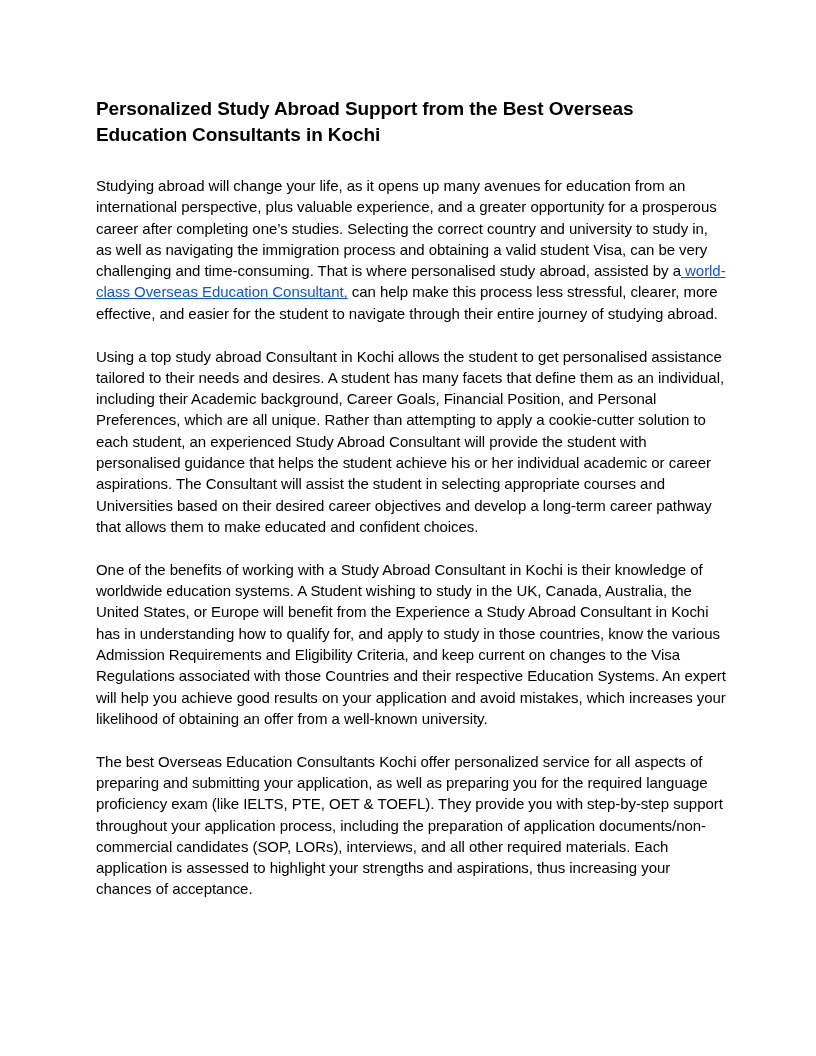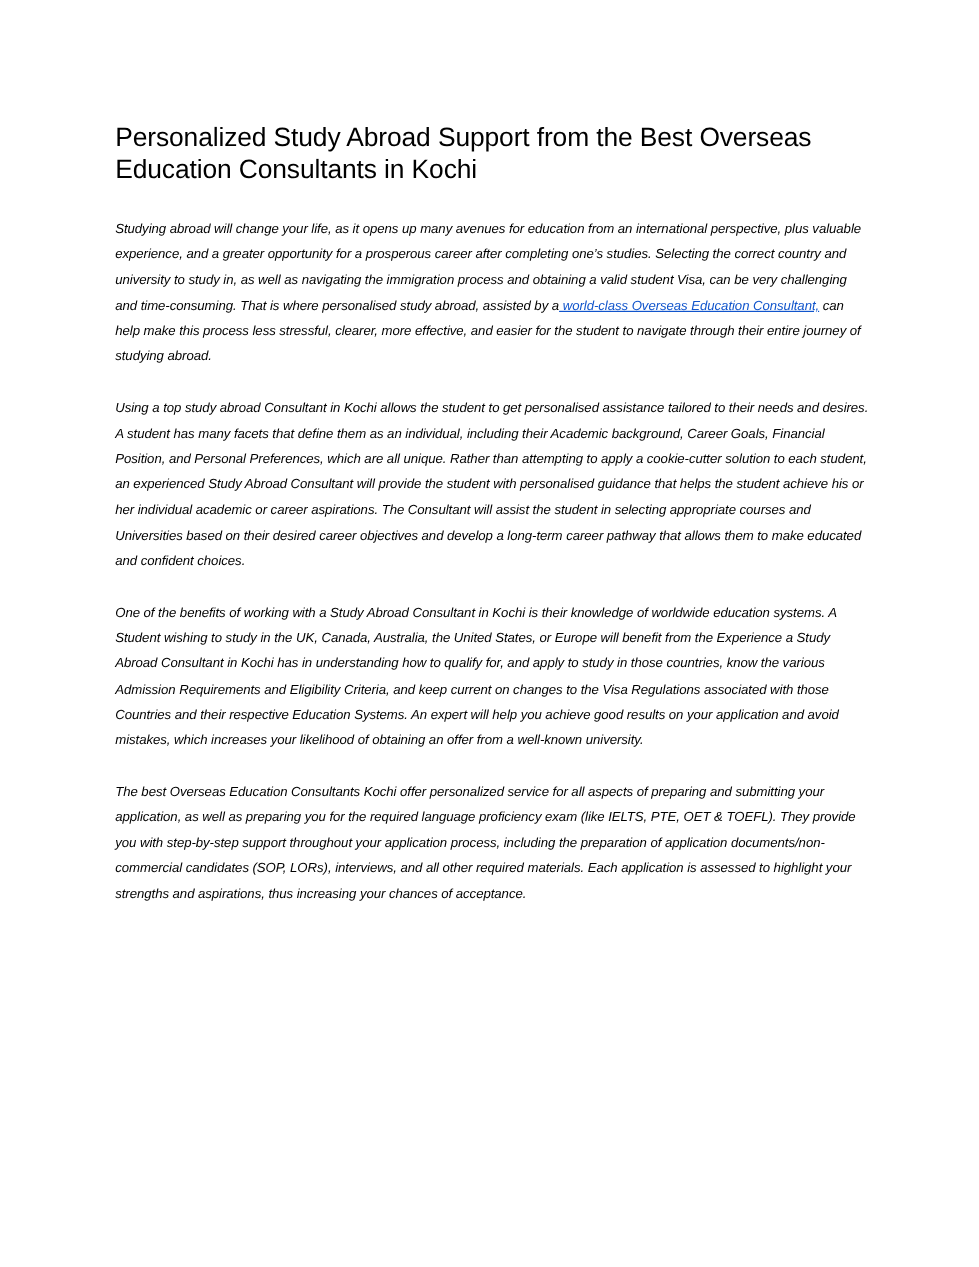--- a/index.html
+++ b/index.html
@@ -15,32 +15,31 @@
       font-family: "Liberation Sans", sans-serif;
       color: #000000;
     }
     .page {
       position: absolute;
       left: 96px;
       top: 94px;
       width: 630px;
     }
     .doc-title {
-      font-size: 22px;
-      font-weight: normal;
+      font-size: 19px;
+      font-weight: bold;
       line-height: 26px;
-      margin: 8px 0 27px 0;
+      margin: 2px 0 27px 0;
       letter-spacing: -0.1px;
     }
     .para {
-      font-size: 11px;
+      font-size: 15px;
       line-height: 21.3px;
       margin: 0 0 21.5px 0;
       letter-spacing: -0.05px;
-      font-style: italic;
     }
     .link {
       color: #1155cc;
       text-decoration: underline;
       cursor: pointer;
     }
   </style>
 </head>
 <body>
 

